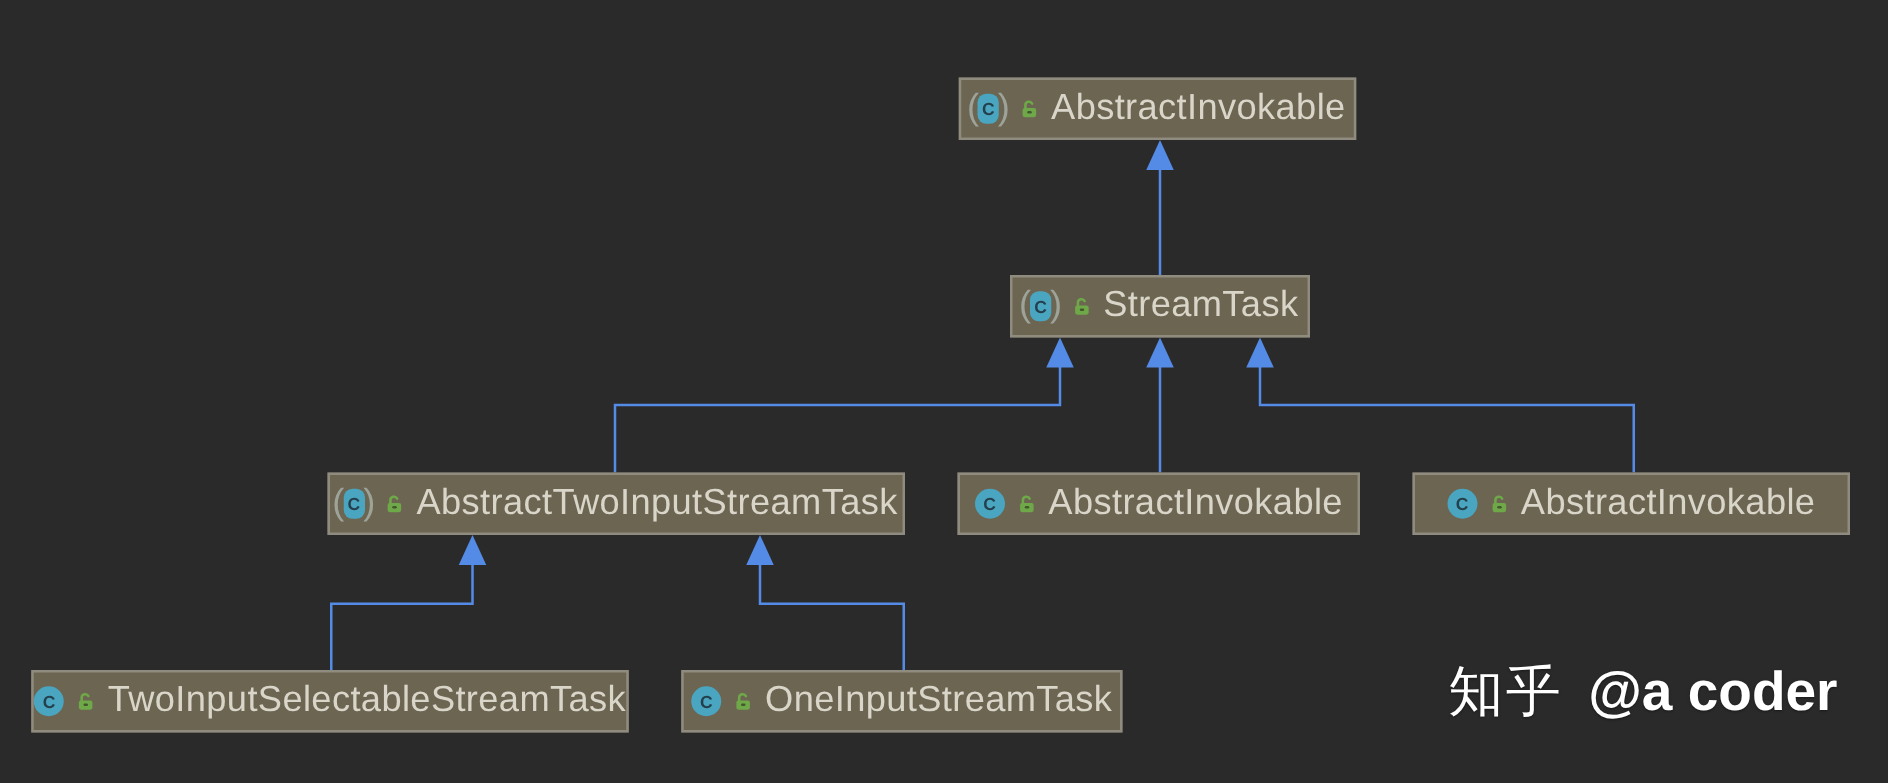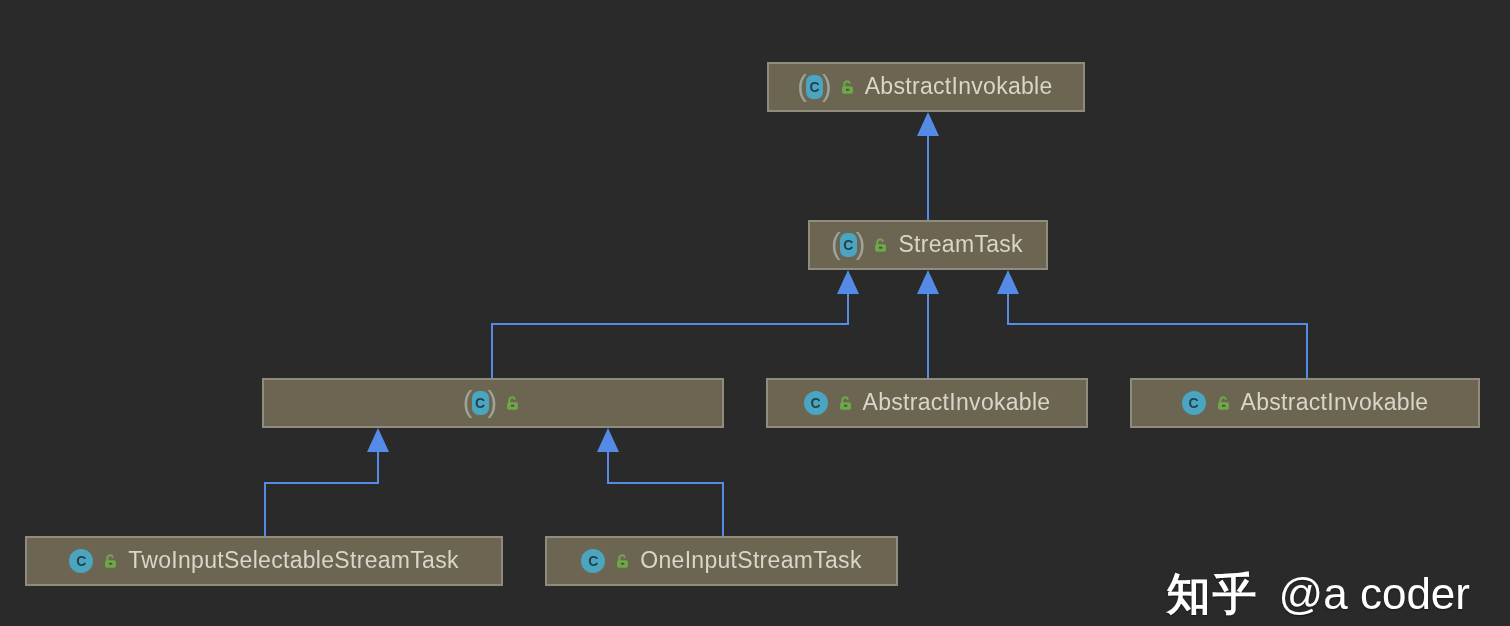--- a/index.html
+++ b/index.html
@@ -27,21 +27,21 @@
   .edges{position:absolute;left:0;top:0;width:1510px;height:626px;z-index:1;}
   .node{
     position:absolute;z-index:2;
     display:flex;align-items:center;justify-content:center;gap:9px;
     background:var(--box-fill);
     border:2px solid var(--box-border);
     cursor:default;
   }
   .nlabel{
     color:var(--box-text);
-    font-size:23px;
+    font-size:29px;
     letter-spacing:.3px;
     white-space:nowrap;
     padding-bottom:2px;
   }
   .cicon{display:inline-flex;align-items:center;line-height:0;}
   .paren{
     color:var(--paren);
     font-size:29px;line-height:24px;
     font-weight:500;
     margin:0 -2px;
@@ -62,22 +62,22 @@
   }
   .lock{width:17px;height:17px;flex:0 0 auto;}
   .watermark{
     position:absolute;z-index:3;
     right:40px;top:528px;
     display:flex;align-items:baseline;gap:20px;
     color:var(--watermark);
     font-size:44px;line-height:1.2;
     text-shadow:0 1px 2px rgba(0,0,0,.45);
   }
-  .watermark .brand{font-weight:700;letter-spacing:2px;}
-  .watermark .author{font-weight:400;margin-top:40px;}
+  .watermark .brand{font-weight:400;letter-spacing:2px;}
+  .watermark .author{font-weight:700;}
 </style>
 </head>
 <body>
 
 <div class="canvas" id="canvas">
     <svg class="edges" viewBox="0 0 1510 626">
       <g>
         <polyline points="928,220 928,134" fill="none" stroke="#548be6" stroke-width="2"></polyline>
         <polygon points="928,112 917,136 939,136" fill="#548be6"></polygon>
       </g>
@@ -136,20 +136,21 @@
       <span class="cicon">
         <span class="paren">(</span>
         <span class="pill">C</span>
         <span class="paren">)</span>
       </span>
       <svg class="lock" viewBox="0 0 16 16">
         <path d="M5 7.4 V5.1 A2.7 2.7 0 0 1 10.1 3.7" fill="none" stroke="var(--lock-green)" stroke-width="1.9" stroke-linecap="round"></path>
         <rect x="2.9" y="6.9" width="10.2" height="7" rx="1.6" fill="var(--lock-green)"></rect>
         <rect x="6.4" y="9.2" width="3.4" height="1.9" rx="0.9" fill="var(--lock-dark, #44582e)"></rect>
       </svg>
+      <span class="nlabel">AbstractTwoInputStreamTask</span>
     </div>
     <div class="node" style="left: 766px; top: 378px; width: 322px; height: 50px;">
       <span class="cicon">
         <span class="circle">C</span>
       </span>
       <svg class="lock" viewBox="0 0 16 16">
         <path d="M5 7.4 V5.1 A2.7 2.7 0 0 1 10.1 3.7" fill="none" stroke="var(--lock-green)" stroke-width="1.9" stroke-linecap="round"></path>
         <rect x="2.9" y="6.9" width="10.2" height="7" rx="1.6" fill="var(--lock-green)"></rect>
         <rect x="6.4" y="9.2" width="3.4" height="1.9" rx="0.9" fill="var(--lock-dark, #44582e)"></rect>
       </svg>

